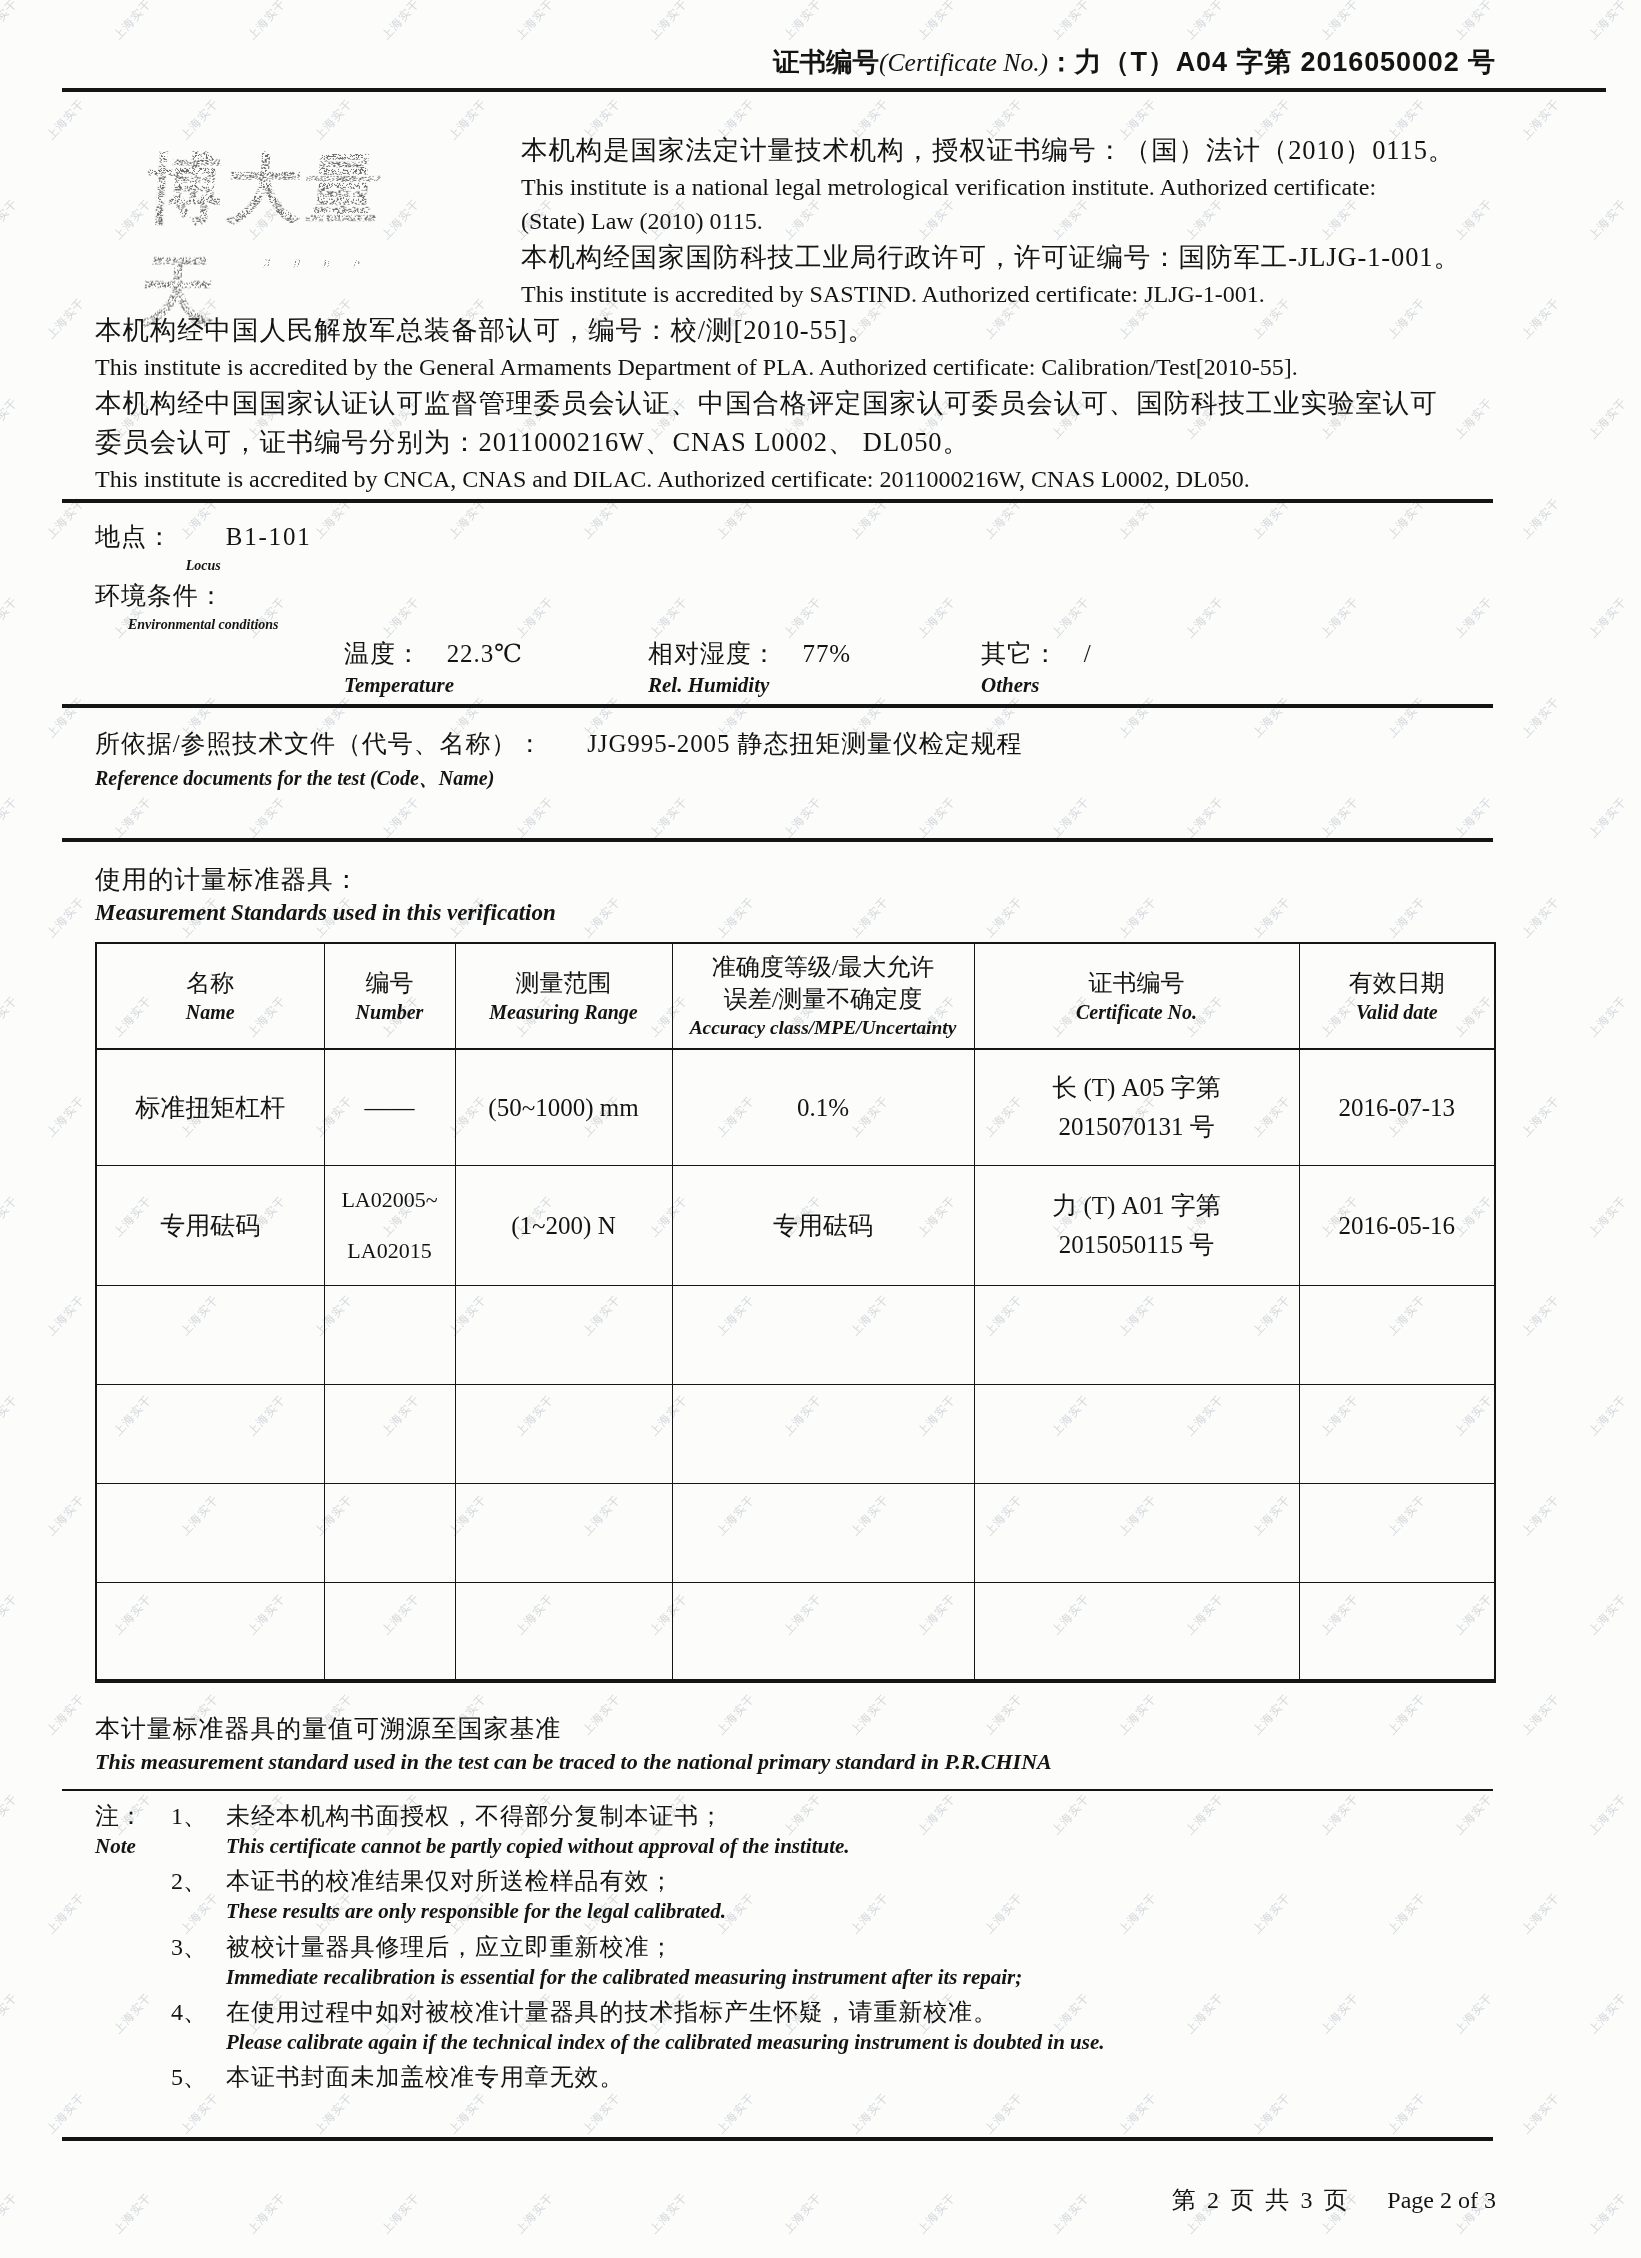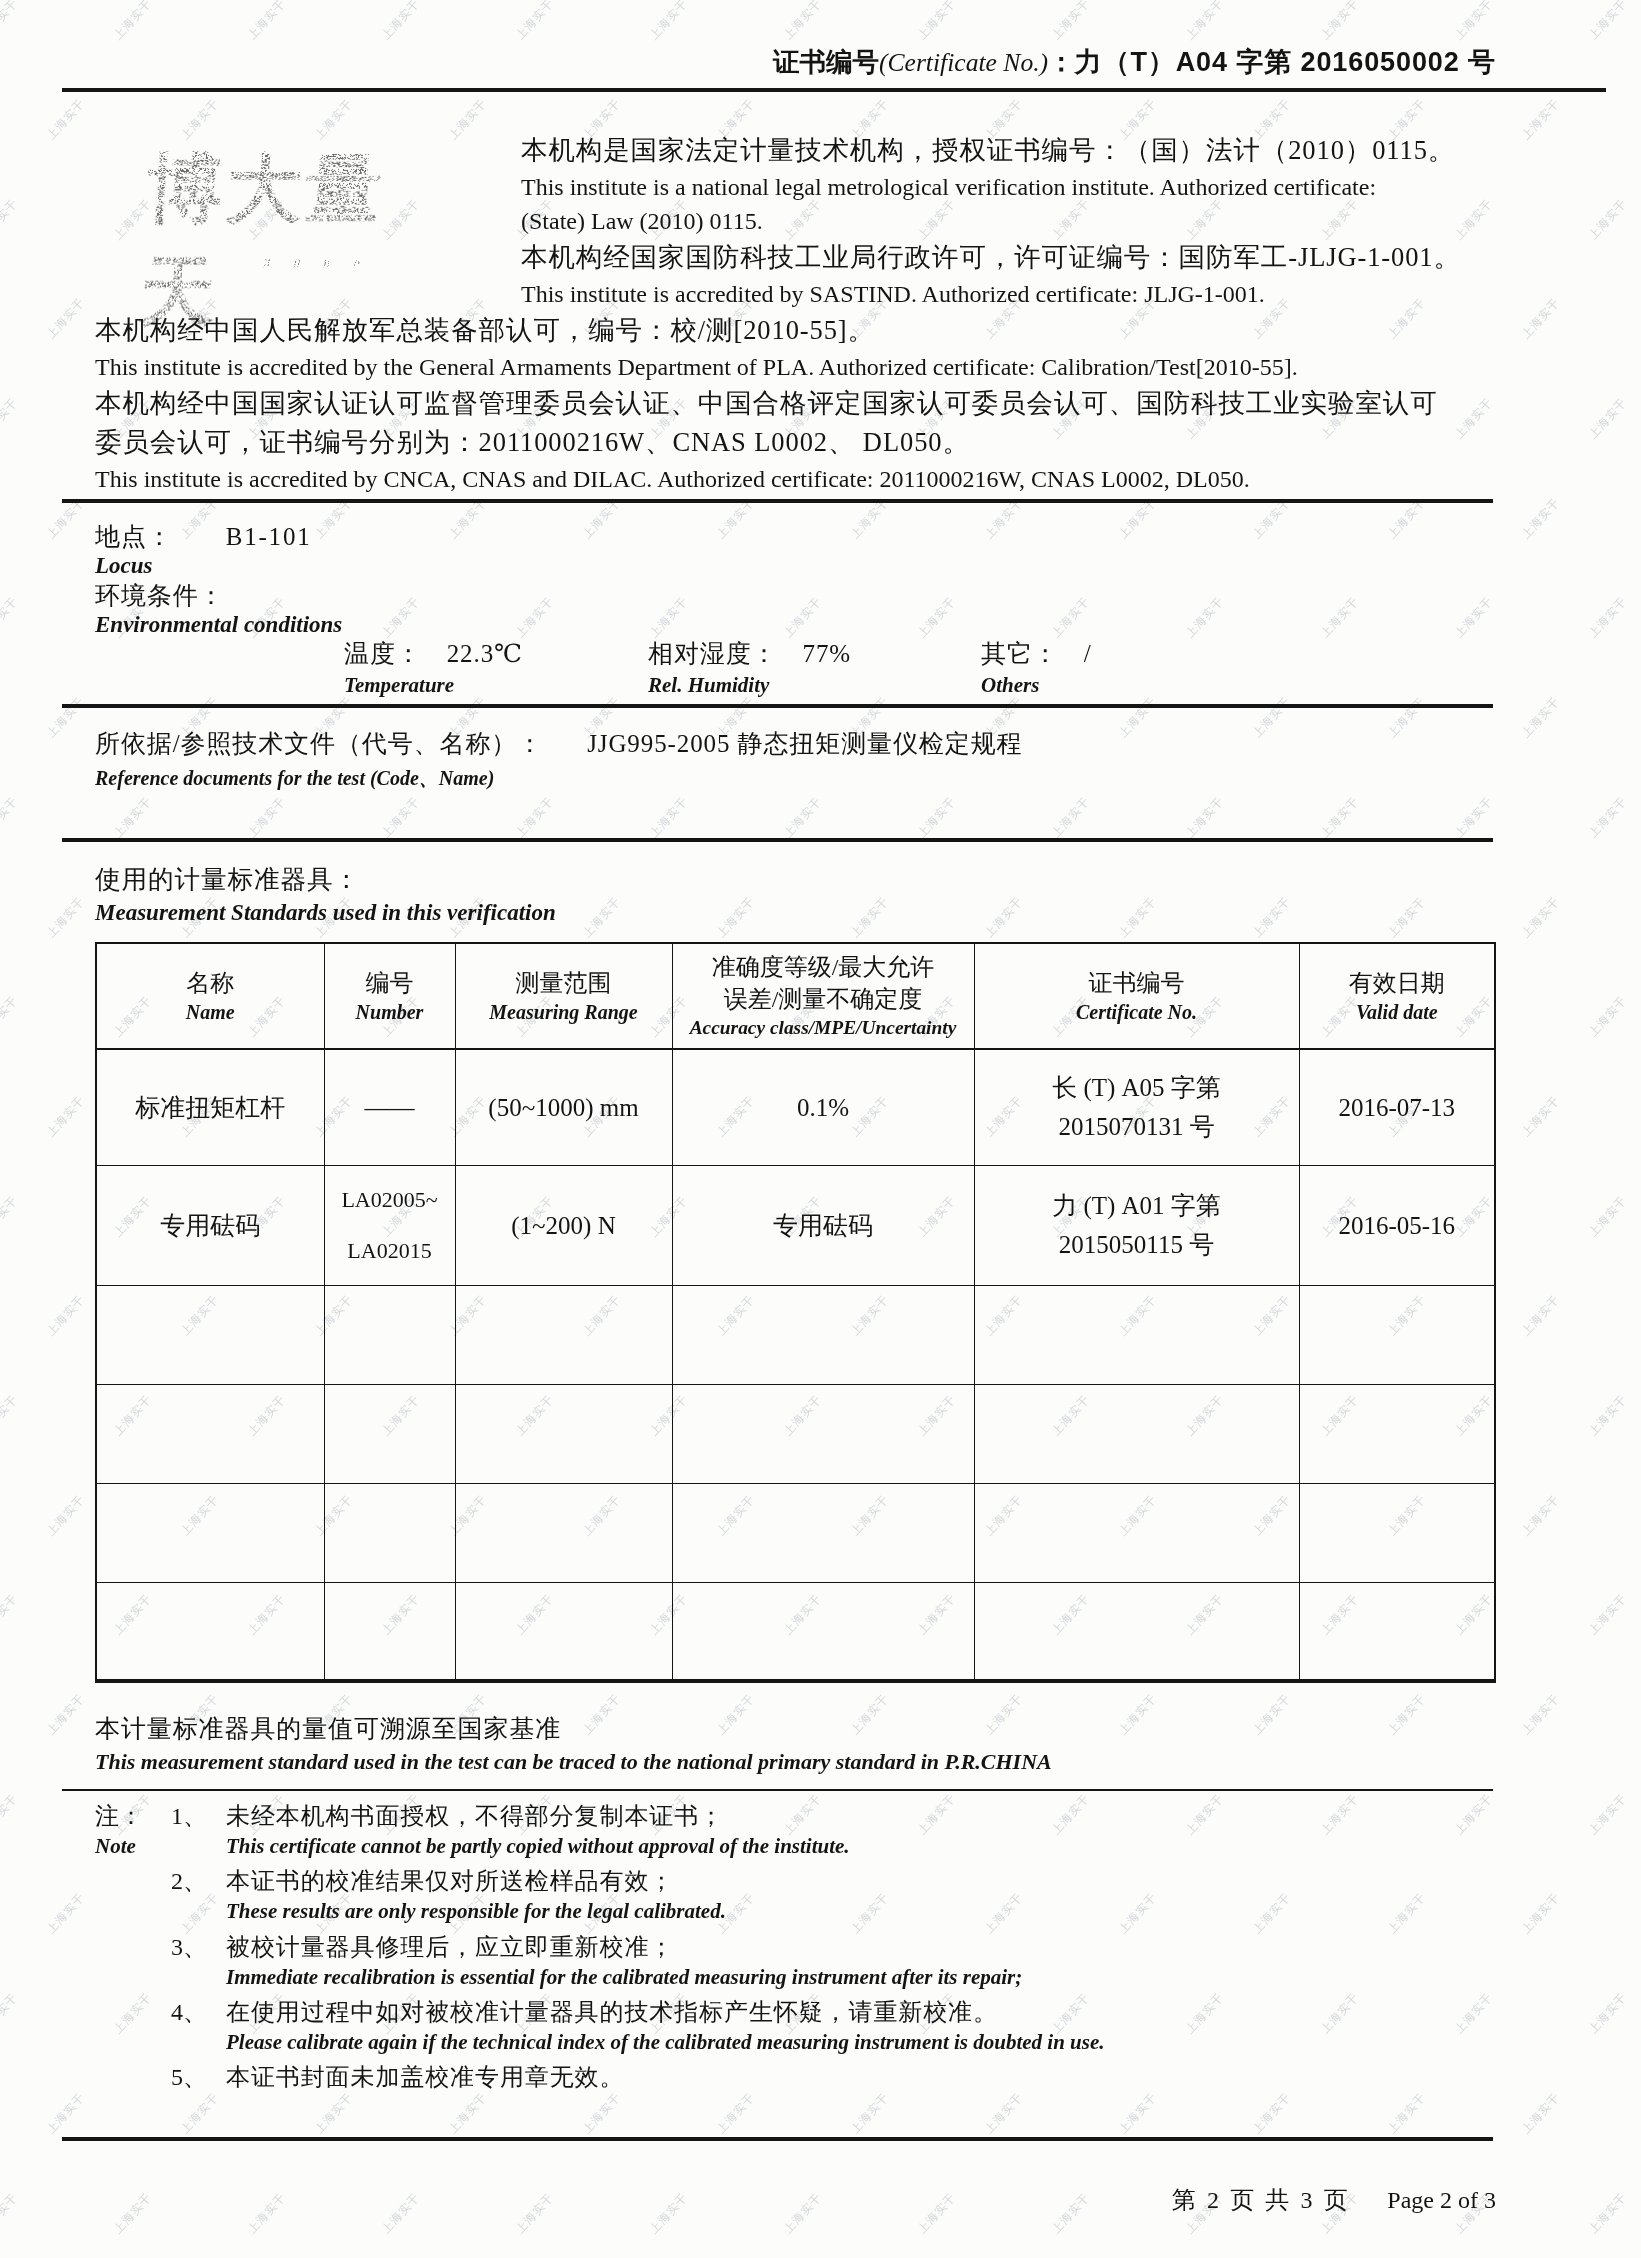--- a/index.html
+++ b/index.html
@@ -31,21 +31,21 @@
   .logo-sub{position:absolute;left:115px;top:113px;font-size:17.6px;color:#555;opacity:.7;
             letter-spacing:12.4px;filter:url(#speckle);}
   
   .para-right{left:521px;top:131px;width:979px;}
   .para-left{left:95px;top:311px;width:1404px;}
   .pcn{font-size:26.5px;line-height:39px;}
   .pen{font-size:24px;line-height:34px;}
   
   .locus{left:95px;top:521px;}
   .l-cn{font-size:25px;line-height:32px;}
-  .l-en{font-size:23px;line-height:26.5px;font-weight:bold;font-style:italic;}
+  .l-en{font-size:14px;line-height:26.5px;font-weight:bold;font-style:italic;text-align:center;}
   .locus-val{margin-left:53px;letter-spacing:1.8px;}
   .envrow{top:637px;left:0;width:100%;height:64px;}
   .envgrp{position:absolute;}
   .envgrp .line1{font-size:25px;line-height:34px;}
   .envgrp .line1 .v{margin-left:25px;}
   .envgrp .line2{font-size:21px;line-height:28px;font-weight:bold;font-style:italic;}
   
   .ref{left:95px;top:723px;width:1403px;}
   .ref .rcn{font-size:25px;line-height:41px;}
   .ref .rval{margin-left:44px;letter-spacing:0.9px;}

